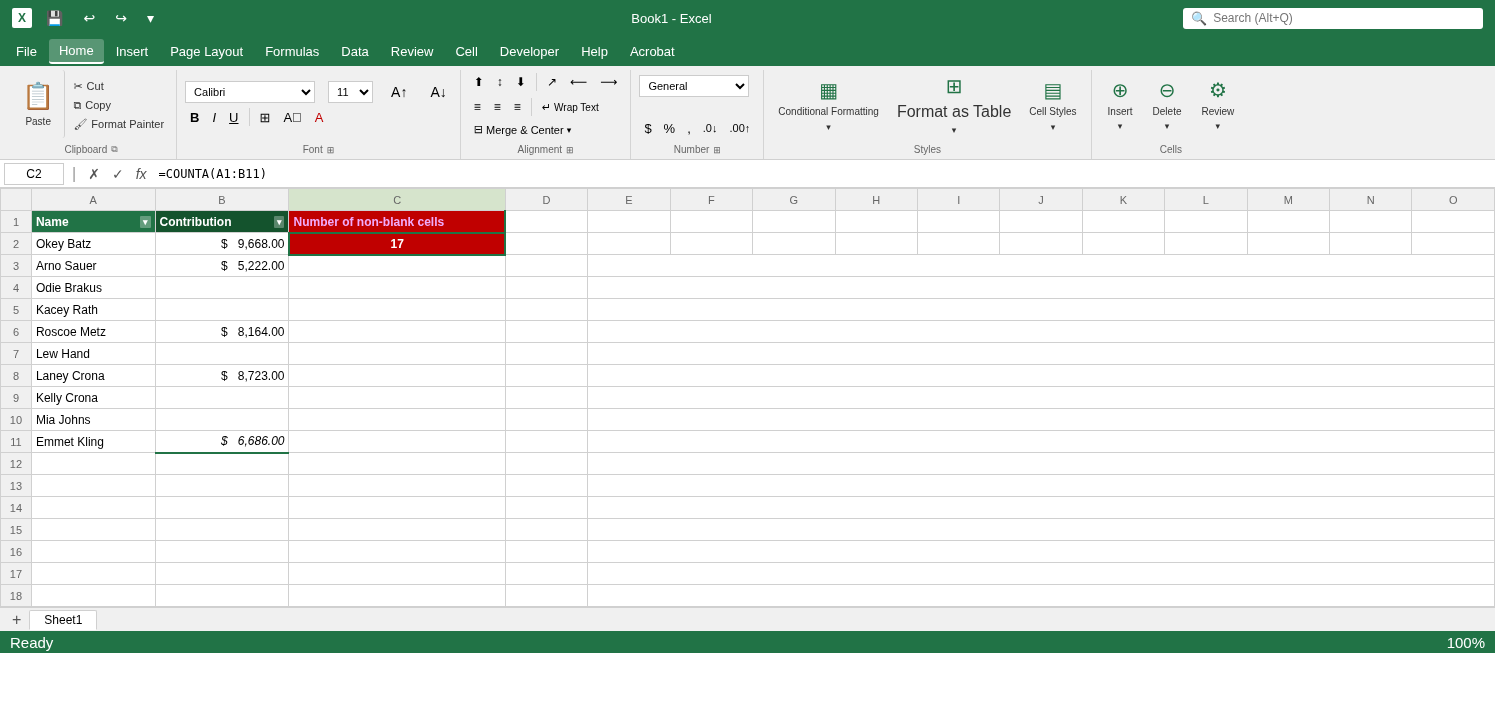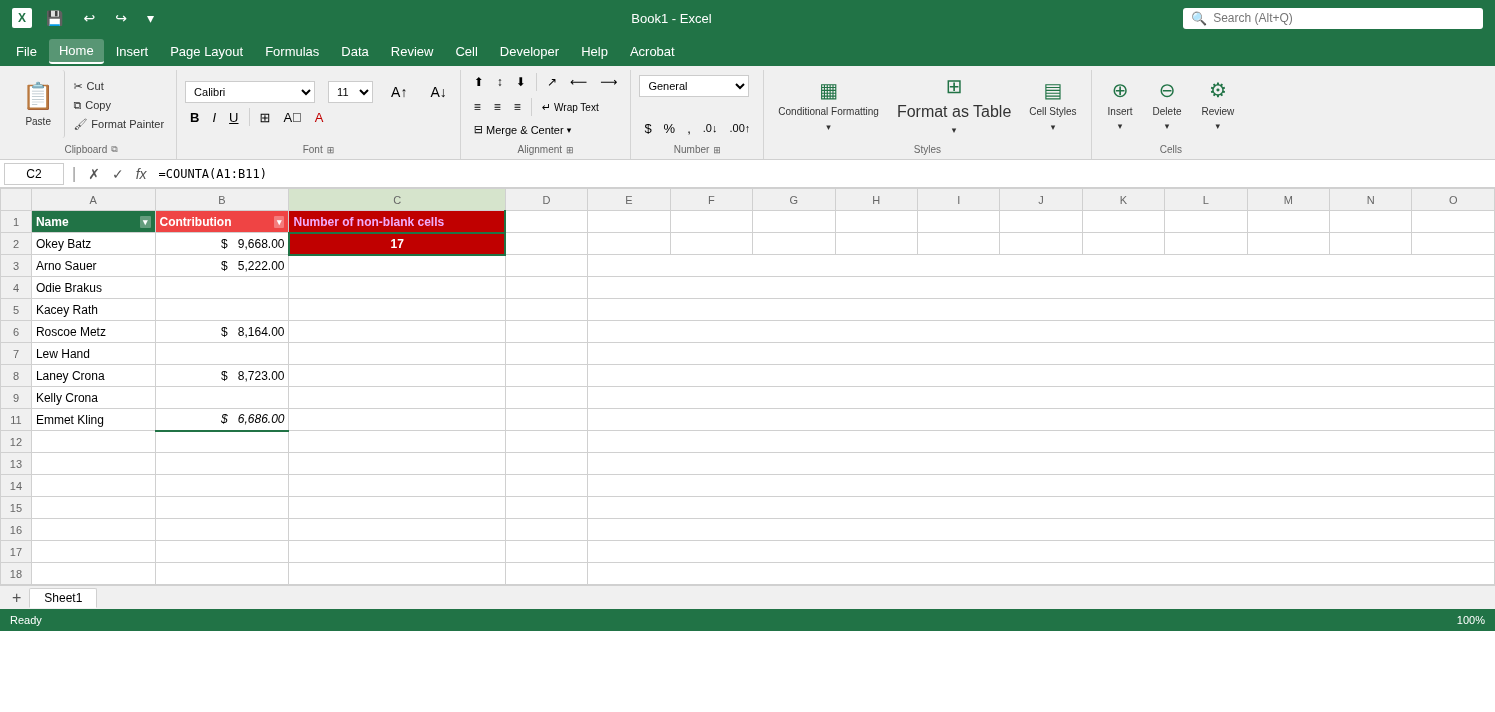--- a/index.html
+++ b/index.html
@@ -241,21 +241,21 @@
     .sheet-add-btn { font-size: 16px; cursor: pointer; color: #555; padding: 0 6px; }
 
     
     .status-bar {
       background: #217346;
       color: #fff;
       height: 22px;
       display: flex;
       align-items: center;
       padding: 0 10px;
-      font-size: 11px;
+      font-size: 15px;
       justify-content: space-between;
     }
 
     .ribbon-tall-btn {
       display: flex;
       flex-direction: column;
       align-items: center;
       justify-content: center;
       background: none;
       border: none;
@@ -528,21 +528,21 @@
       <tbody>
 
         <tr>
           <td class="row-header">1</td>
           <td style="background:#217346; color:#fff; font-weight:600; padding:0 4px;">
             <div style="display:flex; align-items:center; justify-content:space-between; height:100%;">
               <span>Name</span>
               <span style="font-size:9px; background:rgba(255,255,255,0.3); padding:1px 3px; border-radius:1px; cursor:pointer;">▾</span>
             </div>
           </td>
-          <td style="background:#ef4444; color:#fff; font-weight:600; padding:0 4px;margin-top:24px;">
+          <td style="background:#14532d; color:#fff; font-weight:600; padding:0 4px;margin-top:24px;">
             <div style="display:flex; align-items:center; justify-content:space-between; height:100%;">
               <span>Contribution</span>
               <span style="font-size:9px; background:rgba(255,255,255,0.3); padding:1px 3px; border-radius:1px; cursor:pointer;">▾</span>
             </div>
           </td>
           <td style="background:#c00000; color:#f0abfc; font-weight:600; padding:0 4px; border-right: 2px solid #217346;">
             <span>Number of non-blank cells</span>
           </td>
           <td></td>
           <td></td>
@@ -633,20 +633,28 @@
 
         <tr>
           <td class="row-header">9</td>
           <td>Kelly Crona</td>
           <td></td>
           <td></td>
           <td></td>
           <td colspan="11"></td>
         </tr>
 
+        <tr>
+          <td class="row-header">10</td>
+          <td>Mia Johns</td>
+          <td></td>
+          <td></td>
+          <td></td>
+          <td colspan="11"></td>
+        </tr>
 
         <tr>
           <td class="row-header">11</td>
           <td>Emmet Kling</td>
           <td style="text-align:right; border-bottom: 2px solid #217346; font-style: italic;">$&nbsp;&nbsp;&nbsp;6,686.00</td>
           <td></td>
           <td></td>
           <td colspan="11"></td>
         </tr>
 

